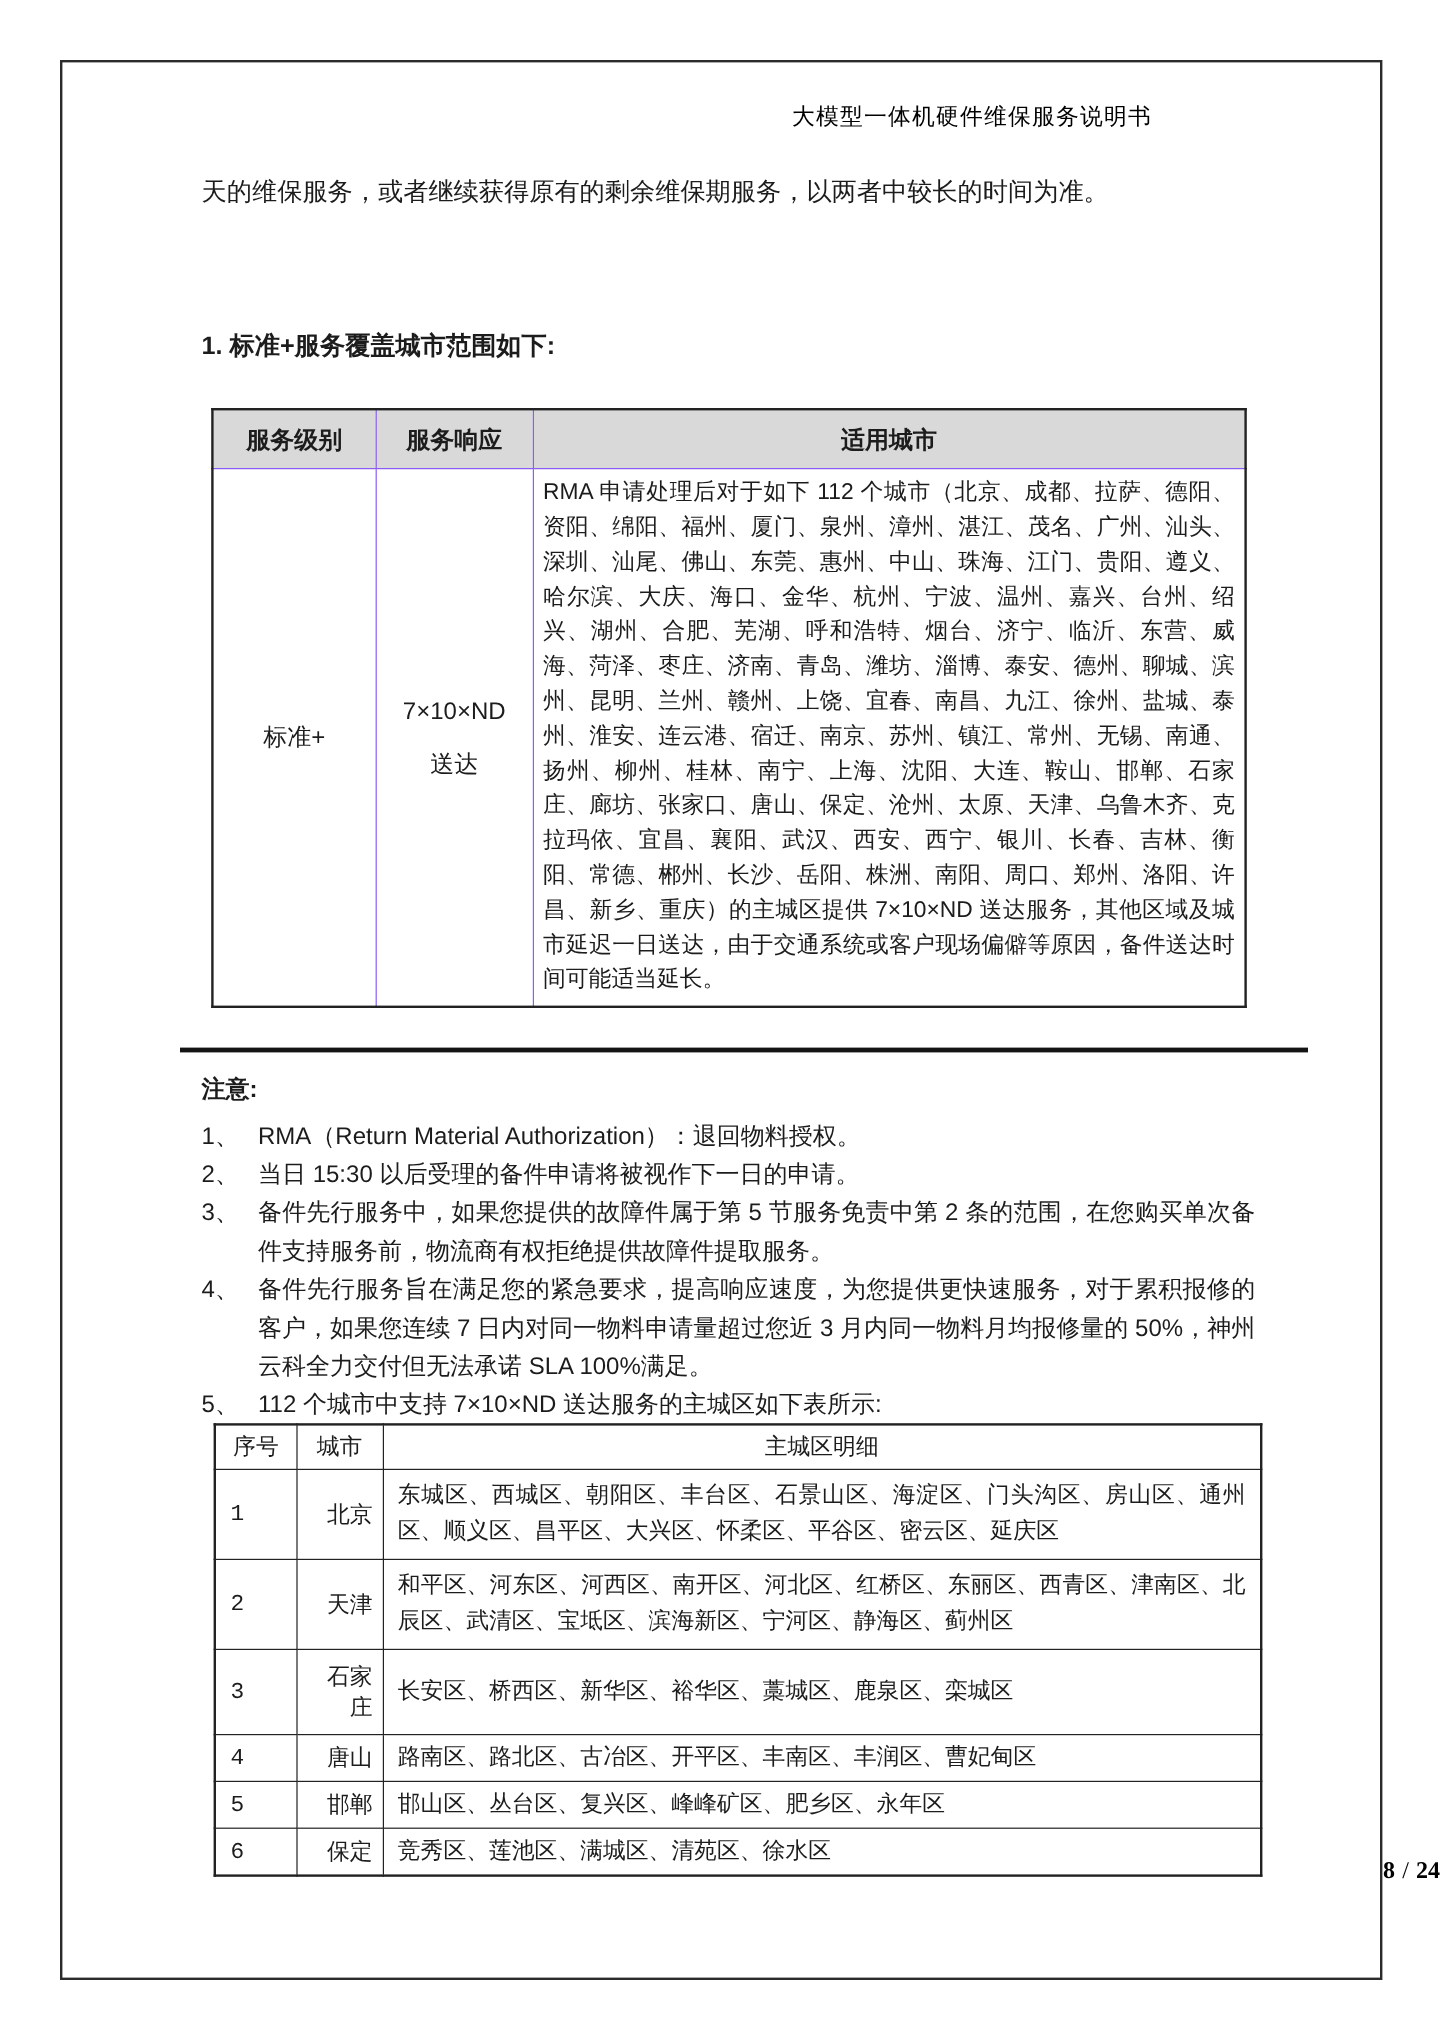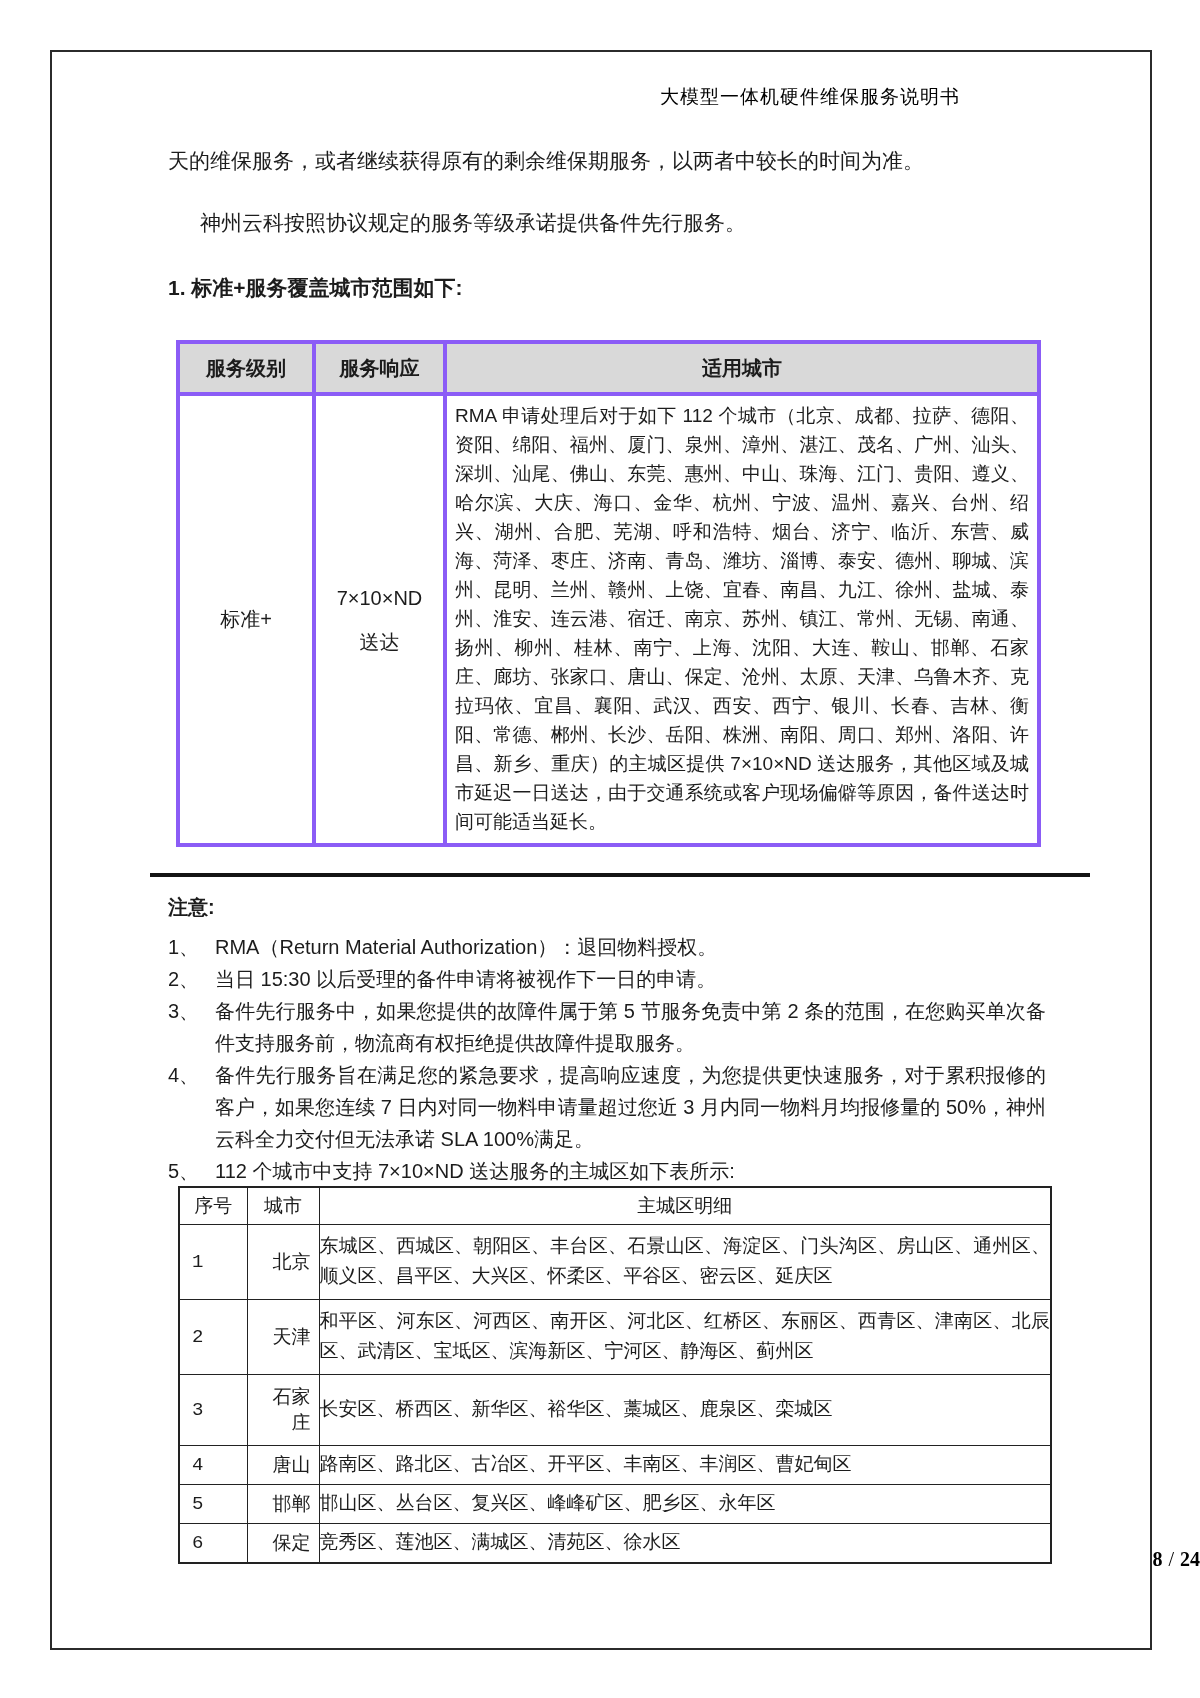--- a/index.html
+++ b/index.html
@@ -39,21 +39,21 @@
     font-size: 21px; font-weight: bold;
   }
   
   table { border-collapse: collapse; table-layout: fixed; }
   .service-table {
     position: absolute; left: 176px; top: 340px;
     width: 861px;
     border: 2.5px solid #222;
     font-size: 19px;
   }
-  .service-table th, .service-table td { border: 4px solid #8b5cf6; }
+  .service-table th, .service-table td { border: 1px solid #8b5cf6; }
   .service-table th {
     background: #d9d9d9;
     font-weight: bold; font-size: 20px;
     height: 46px; text-align: center;
   }
   .cell-level { text-align: center; font-size: 20px; vertical-align: middle; }
   .cell-response { text-align: center; font-size: 20px; vertical-align: middle; line-height: 44px; }
   .cell-cities {
     padding: 5px 8px 7px 8px;
     font-size: 19px; line-height: 29px;
@@ -84,21 +84,21 @@
     font-size: 19px;
   }
   .district-table th, .district-table td { border: 1.5px solid #222; font-family: Liberation Mono, monospace; }
   .district-table th {
     font-weight: normal; height: 34px; text-align: center; font-size: 19px;
   }
   .district-table td { vertical-align: middle; }
   .col-no   { padding-left: 12px; height: 34px; }
   .col-city { text-align: right; padding: 3px 8px; }
   .col-districts {
-    padding: 4px 0; line-height: 30px; text-align: justify;
+    padding: 4px 12px; line-height: 30px; text-align: justify;
   }
   .row-tall td { height: 66px; }
   .row-city3 td { height: 62px; }
   
   .page-footer {
     position: absolute; left: 0; right: 0; top: 1548px;
     text-align: right;
     font-family: "Liberation Serif", "DejaVu Serif", serif;
     font-size: 20px; color: #000000;
   }
@@ -108,21 +108,20 @@
 </head>
 <body>
 
 <div class="page">
   <div class="frame"></div>
 
   <div class="doc-header">大模型一体机硬件维保服务说明书</div>
 
   <div class="para-1">天的维保服务，或者继续获得原有的剩余维保期服务，以两者中较长的时间为准。</div>
 
-  <div class="para-2">神州云科按照协议规定的服务等级承诺提供备件先行服务。</div>
 
   <div class="section-heading">1. 标准+服务覆盖城市范围如下:</div>
 
   <table class="service-table">
     <colgroup>
       <col style="width:136px">
         <col style="width:131px">
         <col style="width:594px">
     </colgroup>
     <thead>

